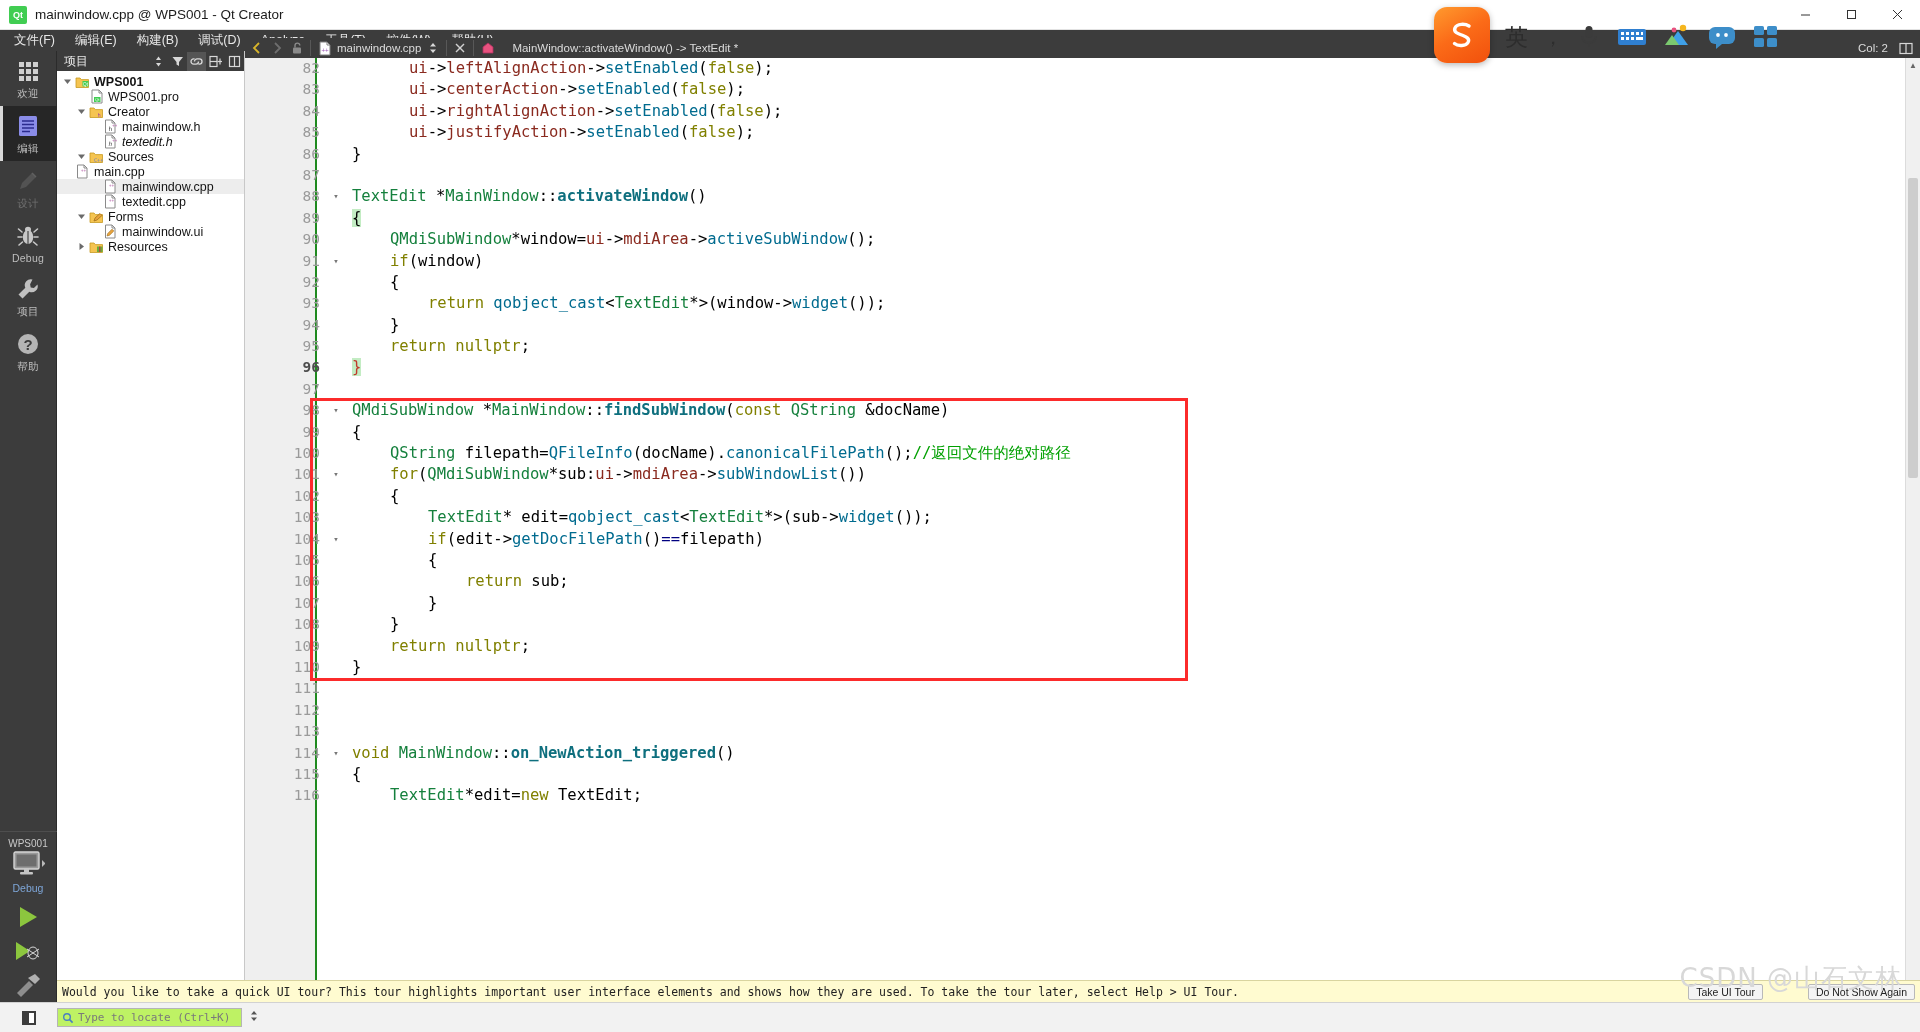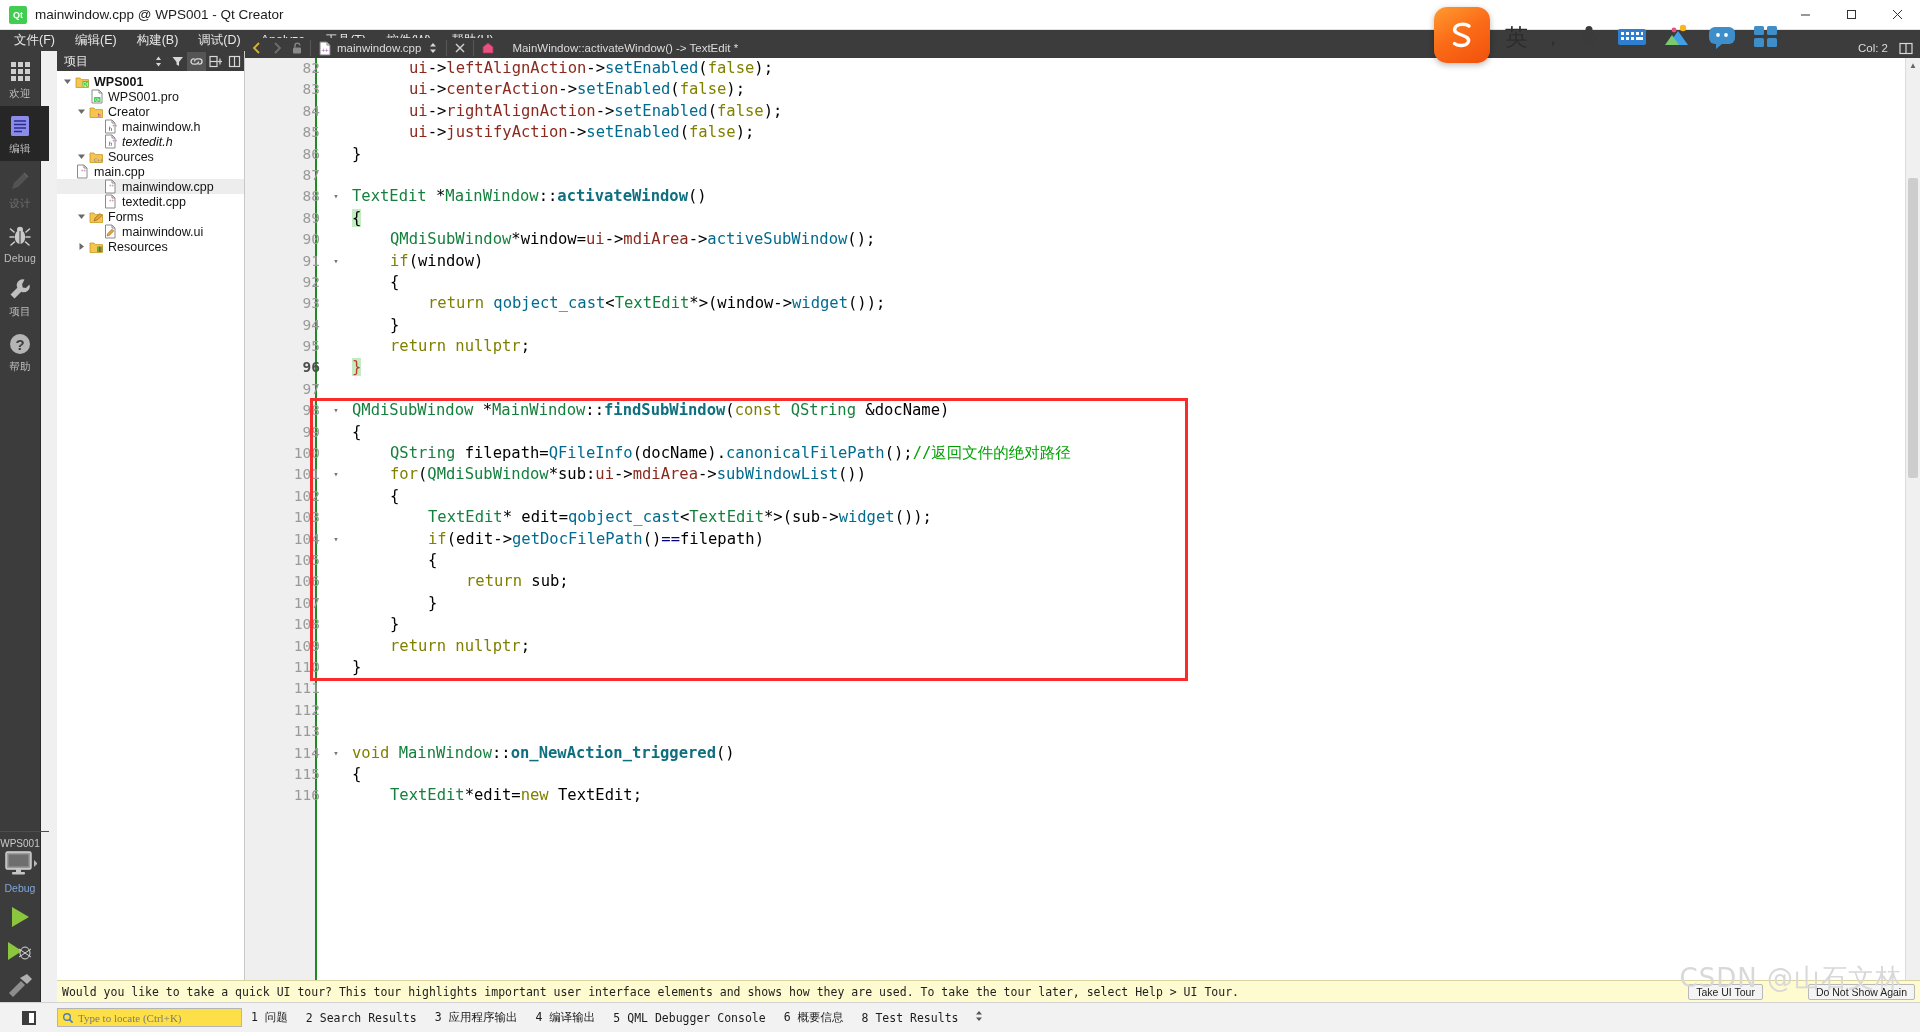--- a/index.html
+++ b/index.html
@@ -33,21 +33,21 @@
 
   
   .menubar {
     height:21px; background:#3c3c3c; display:flex; align-items:center;
     padding-left:4px; color:#e8e8e8; font-size:12.5px;
   }
   .menuitem { padding:2px 10px; white-space:nowrap; line-height:17px; }
 
   
   .modebar {
-    position:absolute; left:0; top:51px; width:41px; bottom:30px;
+    position:absolute; left:0; top:51px; width:57px; bottom:30px;
     background:#3c3c3c; display:flex; flex-direction:column; align-items:center;
     border-right:1px solid #2b2b2b;
   }
   .mode {
     width:57px; padding:7px 0 5px 0; display:flex; flex-direction:column;
     align-items:center; position:relative;
   }
   .mode .glyph { height:26px; display:flex; align-items:center; justify-content:center; }
   .mode .mlabel { font-size:10.5px; color:#bdbdbd; margin-top:3px; letter-spacing:.2px; }
   .mode.active { background:#262626; }
@@ -171,22 +171,22 @@
   .statusbar {
     position:absolute; left:0; right:0; bottom:0; height:30px;
     background:#f2f2f2; border-top:1px solid #d2d2d2;
     display:flex; align-items:center; font-size:11.5px; color:#1b1b1b;
     font-family:"DejaVu Sans Mono","Liberation Mono",monospace;
   }
   .sb-logo { width:57px; display:flex; align-items:center; justify-content:center; }
   .sb-logo .sq { width:14px; height:14px; border:2px solid #3c3c3c; background:#fff; position:relative; }
   .sb-logo .sq:after { content:""; position:absolute; left:0; top:0; bottom:0; width:5px; background:#3c3c3c; }
   .locator {
-    width:185px; height:19px; background:#fde047; border:1px solid #b5b5b5;
-    display:flex; align-items:center; padding-left:4px; color:#7a7a7a; font-size:11px;font-family:Liberation Serif, serif;
+    width:185px; height:19px; background:#bef264; border:1px solid #b5b5b5;
+    display:flex; align-items:center; padding-left:4px; color:#7a7a7a; font-size:11px;
   }
   .locator .licon { margin-right:4px; display:flex; }
   .sbtab { padding:0 9px; white-space:nowrap; }
   .sb-arrows { padding:0 6px; color:#444; }
 
   
   .ime {
     position:absolute; top:14px; left:1434px; width:396px; height:46px;
     display:flex; align-items:center;
   }
@@ -645,29 +645,20 @@
     </div>
     <div class="locator">
       <span class="licon">
         <svg width="12" height="12" viewBox="0 0 12 12">
             <circle cx="5" cy="5" r="3.3" fill="none" stroke="#4a7fc1" stroke-width="1.4"></circle>
             <line x1="7.4" y1="7.4" x2="10.6" y2="10.6" stroke="#4a7fc1" stroke-width="1.6"></line>
           </svg>
       </span>
       <span>Type to locate (Ctrl+K)</span>
     </div>
-    <div id="sbtabs" style="display:flex;align-items:center;">
-        <div class="sbtab">1 问题</div>
-        <div class="sbtab">2 Search Results</div>
-        <div class="sbtab">3 应用程序输出</div>
-        <div class="sbtab">4 编译输出</div>
-        <div class="sbtab">5 QML Debugger Console</div>
-        <div class="sbtab">6 概要信息</div>
-        <div class="sbtab">8 Test Results</div>
-      </div>
     <div class="sb-arrows">
       <svg width="12" height="14" viewBox="0 0 12 14">
           <path d="M6 2 L9 5.5 H3 Z" fill="#555"></path>
           <path d="M6 12 L3 8.5 H9 Z" fill="#555"></path>
         </svg>
     </div>
   </div>
 
   <div class="ime">
     <div class="ime-logo">

